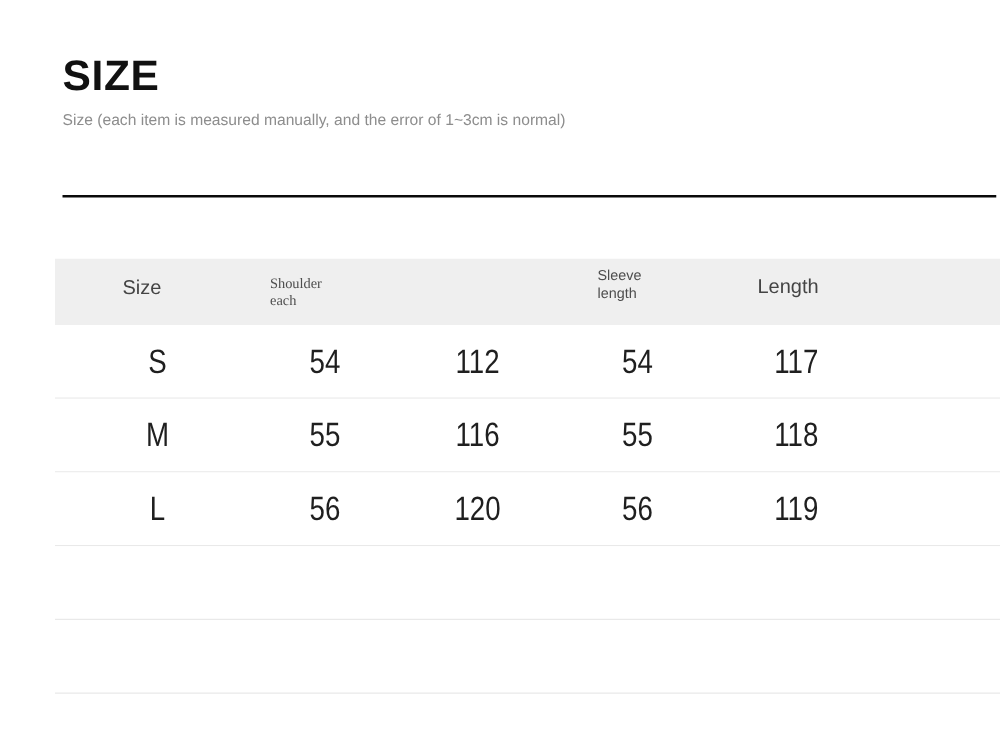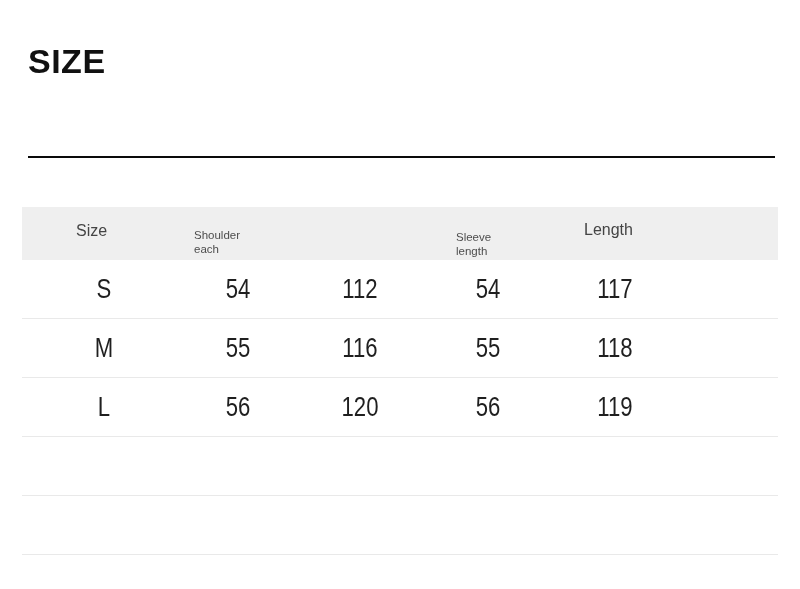--- a/index.html
+++ b/index.html
@@ -11,20 +11,21 @@
     width: 800px;
     height: 589px;
     position: relative;
     font-family: "Liberation Sans", sans-serif;
     overflow: hidden;
   }
 
   .page {
     position: absolute;
     inset: 0;
+    margin-left: 22px;
   }
 
   
   .title {
     position: absolute;
     left: 28px;
     top: 44px;
     font-size: 34px;
     font-weight: 700;
     letter-spacing: 0.5px;
@@ -74,23 +75,23 @@
     font-size: 16px;
     color: #444444;
   }
   .h-cell.small {
     font-size: 11.5px;
     color: #4d4d4d;
   }
 
   
   .h-size     { left: 54px;  top: 15px; }
-  .h-shoulder { left: 172px; top: 22px; }
+  .h-shoulder { left: 172px; top: 14px; font-family: Liberation Serif, serif; }
   .h-chest    { left: 293px; top: 10px; }
-  .h-sleeve   { left: 434px; top: 24px; font-size: 11px; }
+  .h-sleeve   { left: 434px; top: 8px; font-size: 11px; }
   .h-length   { left: 562px; top: 14px; }
 
   
   .ghost {
     position: absolute;
     color: #d6d6d6;
     font-size: 9px;
     letter-spacing: 3px;
     white-space: nowrap;
     overflow: hidden;
@@ -134,20 +135,21 @@
   .c2 { left: 290px; width: 96px;  }
   .c3 { left: 418px; width: 96px;  }
   .c4 { left: 545px; width: 96px;  }
 </style>
 </head>
 <body>
 
 <div class="page">
 
   <div class="title">SIZE</div>
+  <div class="subtitle">Size (each item is measured manually, and the error of 1~3cm is normal)</div>
 
   <div class="rule-thick"></div>
 
   <div class="table">
 
     <div class="header-row">
       <div class="h-cell big h-size">Size</div>
       <div class="ghost ghost-size">. . .  -</div>
 
       <div class="h-cell small h-shoulder">

